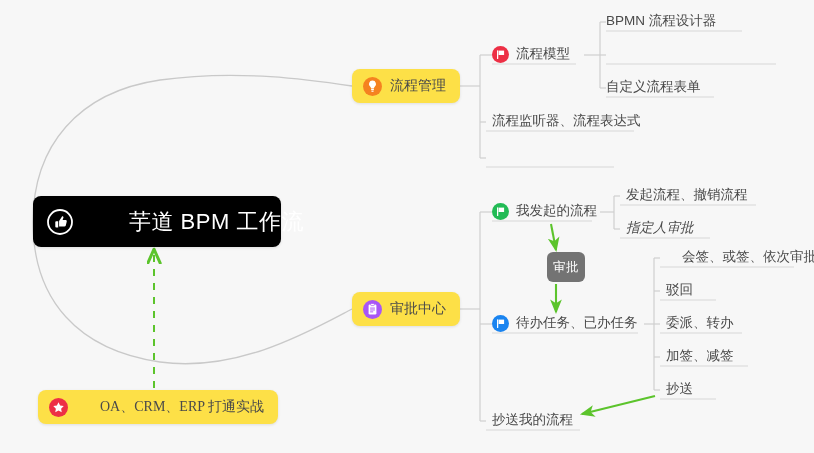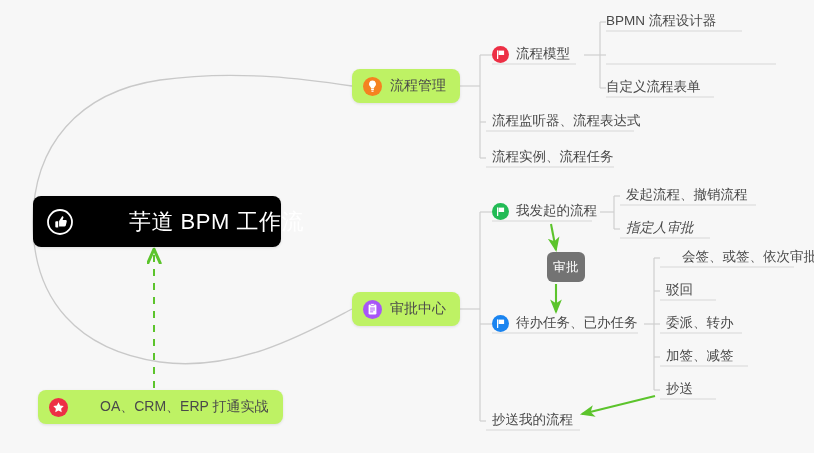--- a/index.html
+++ b/index.html
@@ -41,29 +41,30 @@
     color: #ffffff;
     font-size: 22px;
     letter-spacing: 0.5px;
     margin-left: 9px;
     white-space: nowrap;
   }
 
   
   .card-node {
     position: absolute;
-    background: #bef264;
+    background: #fde047;
     border-radius: 8px;
     box-shadow: 0 1px 3px rgba(0,0,0,0.10);
     display: flex;
     align-items: center;
     height: 34px;
     padding: 0 14px 0 11px;
     box-sizing: border-box;
     white-space: nowrap;
+    font-family: Liberation Serif, serif;
   }
   .card-label {
     font-size: 14px;
     color: #4a4a4a;
     margin-left: 8px;
   }
   #node-process-mgmt { left: 352px; top: 69px; }
   #node-approval-center { left: 352px; top: 292px; }
   #node-integration { left: 38px; top: 390px; }
   #node-integration .card-label { font-size: 14px; margin-left: 32px; }
@@ -267,21 +268,20 @@
         <path d="M6.6 4.6h5.5v4.4H6.6z" fill="#ffffff"></path>
       </svg>
     </span>
     <span class="leaf-text">流程模型</span>
   </div>
 
   <div class="leaf" style="left:600px; top:12px;">BPMN 流程设计器</div>
   <div class="leaf" style="left:600px; top:78px;">自定义流程表单</div>
 
   <div class="leaf" style="left:486px; top:112px;">流程监听器、流程表达式</div>
-  <div class="leaf" style="left:486px; top:148px;">流程实例、流程任务</div>
 
   <div class="leaf icon-leaf" style="left:488px; top:202px;">
     <span class="ico">
       <svg width="17" height="17" viewBox="0 0 17 17">
         <circle cx="8.5" cy="8.5" r="8.5" fill="#22bb55"></circle>
         <rect x="5.0" y="4.2" width="1.25" height="8.8" rx="0.55" fill="#ffffff"></rect>
         <path d="M6.6 4.6h5.5v4.4H6.6z" fill="#ffffff"></path>
       </svg>
     </span>
     <span class="leaf-text">我发起的流程</span>

